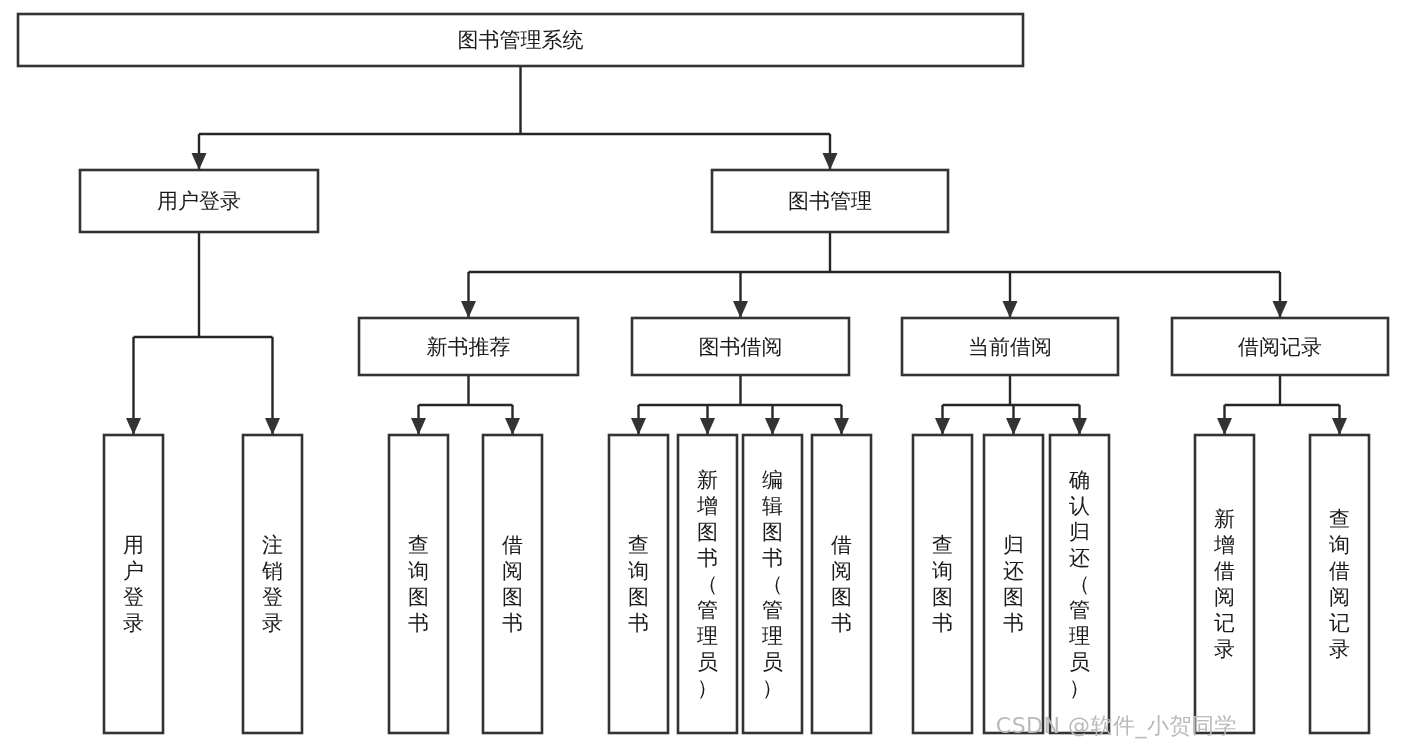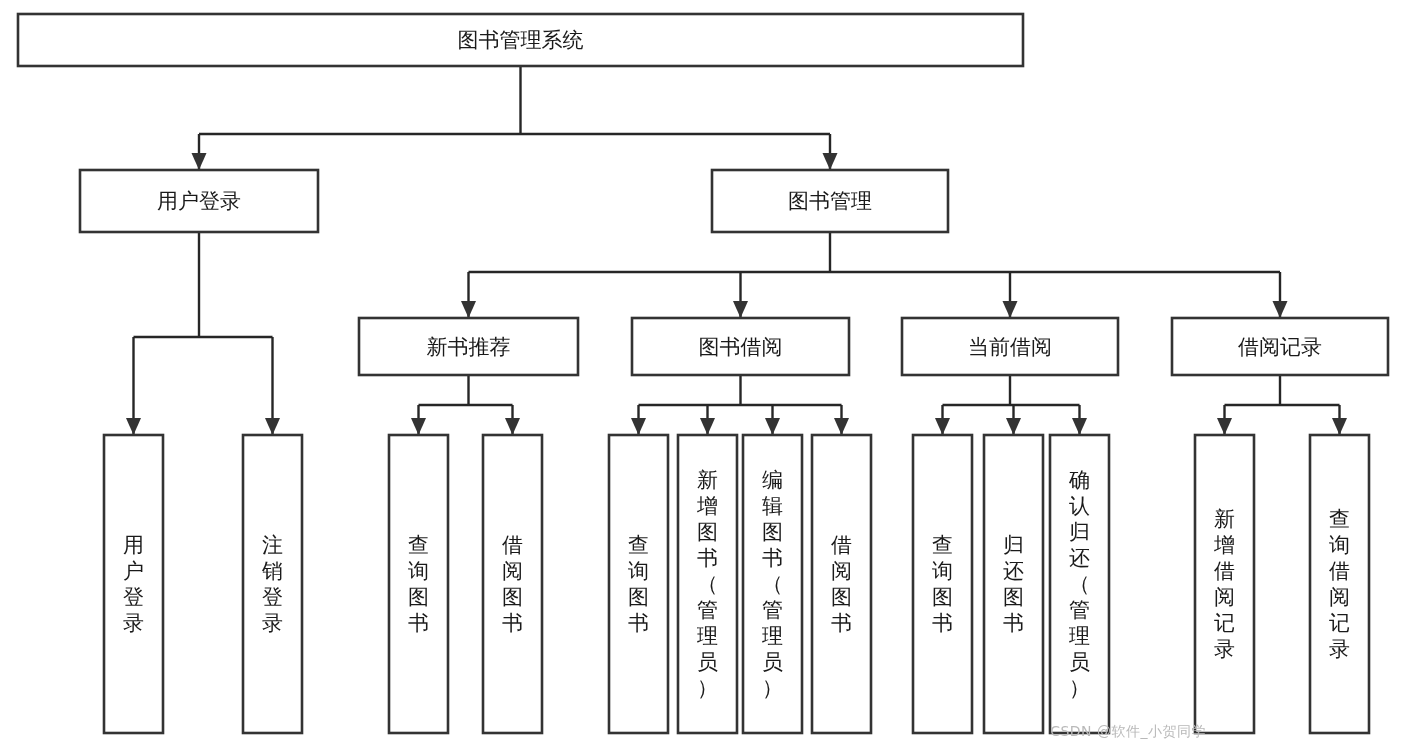--- a/index.html
+++ b/index.html
@@ -12,20 +12,21 @@
     width: 1405px;
     height: 747px;
     overflow: hidden;
     font-family: "DejaVu Sans", "Liberation Sans", sans-serif;
   }
   #diagram-root {
     position: relative;
     width: 1226px;
     height: 747px;
     background: #ffffff;
+    padding-left: 23px;
   }
   svg.diagram-canvas {
     position: absolute;
     top: 0;
     left: 0;
     width: 1405px;
     height: 747px;
     display: block;
   }
   .node-box {
@@ -51,24 +52,24 @@
     stroke-width: 2.4;
     fill: none;
     stroke-linecap: butt;
   }
   .connector-arrow {
     fill: #333333;
     stroke: none;
   }
   .watermark-text {
     position: absolute;
-    right: 20px;
+    right: 12px;
     bottom: 6px;
     font-family: "DejaVu Sans", "Liberation Sans", sans-serif;
-    font-size: 14px;
+    font-size: 22px;
     color: #b9b9b9;
     white-space: nowrap;
     letter-spacing: 0.5px;
   }
 </style>
 </head>
 <body>
 
 <div id="diagram-root">
 

